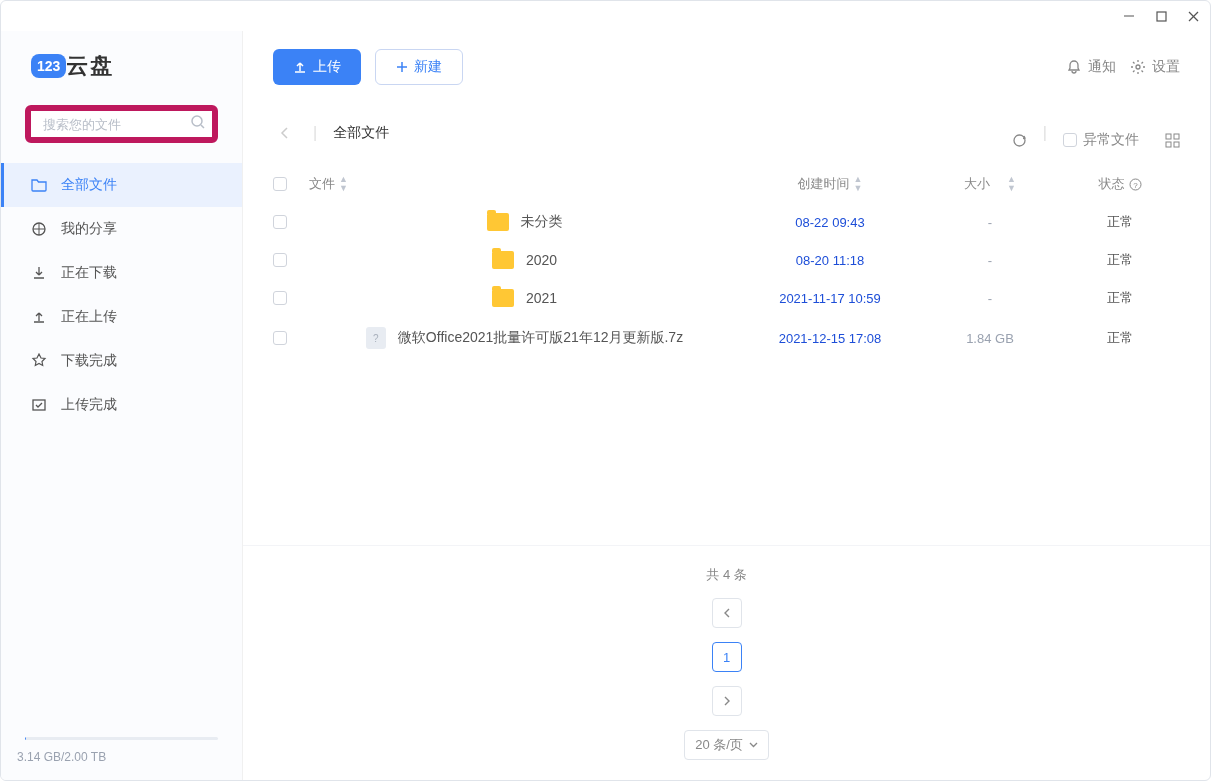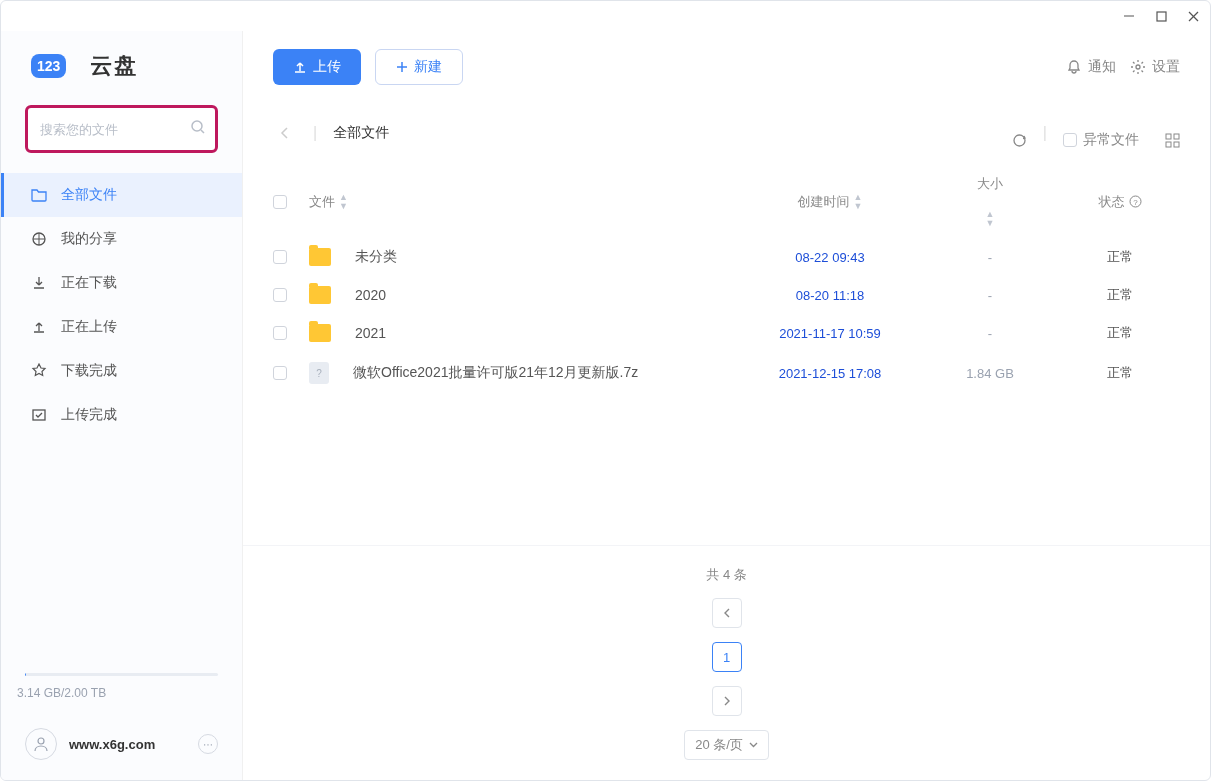--- a/index.html
+++ b/index.html
@@ -4,26 +4,26 @@
 <style>
 * { margin: 0; padding: 0; box-sizing: border-box; font-family: "Microsoft YaHei", -apple-system, sans-serif; }
 body { background: #fff; width: 1211px; height: 781px; overflow: hidden; border: 1px solid #e0e4ea; border-radius: 6px; }
 
 .titlebar { height: 30px; display: flex; justify-content: flex-end; align-items: center; padding-right: 10px; gap: 18px; }
 .titlebar-btn { width: 14px; height: 14px; display: flex; align-items: center; justify-content: center; cursor: pointer; color: #555; }
 
 .container { display: flex; height: calc(100% - 30px); }
 
 .sidebar { width: 242px; display: flex; flex-direction: column; border-right: 1px solid #f0f0f0; background: #fbfcfe; }
-.logo-row { display: flex; align-items: center; padding: 20px 0 24px 30px; gap: 24px; }
+.logo-row { display: flex; align-items: center; padding: 20px 0 24px 30px; gap: 0; }
 .logo-badge { background: #3b82f6; color: #fff; border-radius: 8px; padding: 4px 6px; font-size: 14px; font-weight: 700; }
 .logo-text { font-size: 22px; font-weight: 700; color: #333; letter-spacing: 2px; }
 
 .search-box { margin: 0 24px 20px 24px; position: relative; }
-.search-input { width: 100%; height: 48px; border: 3px solid #be185d; border-radius: 6px; padding: 0 36px 0 12px; font-size: 13px; color: #4d7c0f; background: #fff; outline: none; }
+.search-input { width: 100%; height: 38px; border: 6px solid #be185d; border-radius: 6px; padding: 0 36px 0 12px; font-size: 13px; color: #4d7c0f; background: #fff; outline: none; }
 .search-input::placeholder { color: #b8bec8; }
 .search-icon { position: absolute; right: 12px; top: 50%; transform: translateY(-50%); color: #b8bec8; }
 
 .nav { flex: 1; }
 .nav-item { display: flex; align-items: center; height: 44px; padding-left: 30px; gap: 14px; cursor: pointer; color: #555; font-size: 14px; position: relative; }
 .nav-item.active { background: #eaf1fe; color: #3b82f6; }
 .nav-item.active::before { content: ""; position: absolute; left: 0; top: 0; bottom: 0; width: 3px; background: #3b82f6; }
 .nav-item svg { width: 16px; height: 16px; }
 
 .storage-bar { height: 3px; background: #e8ecf2; margin: 0 24px 10px 24px; border-radius: 2px; overflow: hidden; }
@@ -46,27 +46,27 @@
 .bc-back { width: 24px; height: 24px; display: flex; align-items: center; justify-content: center; cursor: pointer; color: #ccc; }
 .bc-sep { color: #e0e0e0; }
 .bc-current { font-size: 14px; color: #333; }
 .bc-spacer { flex: 1; }
 .bc-action { color: #888; cursor: pointer; display: flex; align-items: center; gap: 6px; font-size: 14px; margin-top: 14px; }
 
 .table-header { display: flex; align-items: center; padding: 10px 30px; color: #888; font-size: 13px; }
 .col-check { width: 36px; }
 .col-name { flex: 1; display: flex; align-items: center; gap: 4px; }
 .col-time { width: 180px; text-align: center; display: flex; justify-content: center; gap: 4px; align-items: center; }
-.col-size { width: 140px; text-align: center; display: flex; justify-content: center; gap: 17px; align-items: center; flex-direction: column; }
+.col-size { width: 140px; text-align: center; display: flex; justify-content: center; gap: 17px; align-items: center; }
 .col-status { width: 120px; text-align: center; display: flex; justify-content: center; gap: 4px; align-items: center; }
 .sort-icon { color: #c0c6d0; font-size: 9px; line-height: 1; display: flex; flex-direction: column; }
 
 .file-list { flex: 1; }
 .file-row { display: flex; align-items: center; padding: 10px 30px; font-size: 14px; color: #555; }
-.file-name { flex: 1; display: flex; align-items: center; gap: 24px; }
+.file-name { flex: 1; display: flex; align-items: center; gap: 12px; justify-content: center; }
 .folder-icon { width: 22px; height: 18px; background: #ffc734; border-radius: 2px; position: relative; }
 .folder-icon::before { content: ""; position: absolute; top: -3px; left: 0; width: 9px; height: 4px; background: #ffc734; border-radius: 2px 2px 0 0; }
 .archive-icon { width: 20px; height: 22px; background: #e8ecf2; border-radius: 3px; display: flex; align-items: center; justify-content: center; color: #a8b0bc; font-size: 10px; }
 .file-time { width: 180px; text-align: center; color: #1d4ed8; font-size: 13px; }
 .file-size { width: 140px; text-align: center; color: #9aa2b0; font-size: 13px; }
 .file-status { width: 120px; text-align: center; color: #555; font-size: 13px; }
 
 .checkbox { width: 14px; height: 14px; border: 1px solid #d0d4dc; border-radius: 3px; cursor: pointer; background: #fff; }
 
 .pagination { display: flex; align-items: center; justify-content: center; padding: 20px; gap: 14px; font-size: 13px; color: #888; border-top: 1px solid #f3f4f7; flex-direction: column; }
@@ -148,30 +148,20 @@
             <rect x="2" y="3" width="12" height="10" stroke="currentColor" stroke-width="1.3"></rect>
             <path d="M5 8l2 2 4-4" stroke="currentColor" stroke-width="1.3"></path>
           </svg>
         <span>上传完成</span>
       </div>
     </nav>
     <div class="storage-bar">
         <div class="storage-fill"></div>
       </div>
     <div class="storage-text">3.14 GB/2.00 TB</div>
-    <div class="user-row">
-      <div class="avatar">
-        <svg width="20" height="20" viewBox="0 0 20 20" fill="none">
-            <circle cx="10" cy="7" r="3" stroke="currentColor" stroke-width="1.2"></circle>
-            <path d="M4 17c0-3 2.5-5 6-5s6 2 6 5" stroke="currentColor" stroke-width="1.2"></path>
-          </svg>
-      </div>
-      <span class="username">www.x6g.com</span>
-      <div class="more-btn">⋯</div>
-    </div>
   </aside>
 
   <main class="main">
     <div class="toolbar">
       <button class="btn-primary">
         <svg width="14" height="14" viewBox="0 0 14 14" fill="none">
             <path d="M7 11V3m0 0L4 6m3-3l3 3M2 12h10" stroke="currentColor" stroke-width="1.5"></path>
           </svg>
         <span>上传</span>
       </button>

